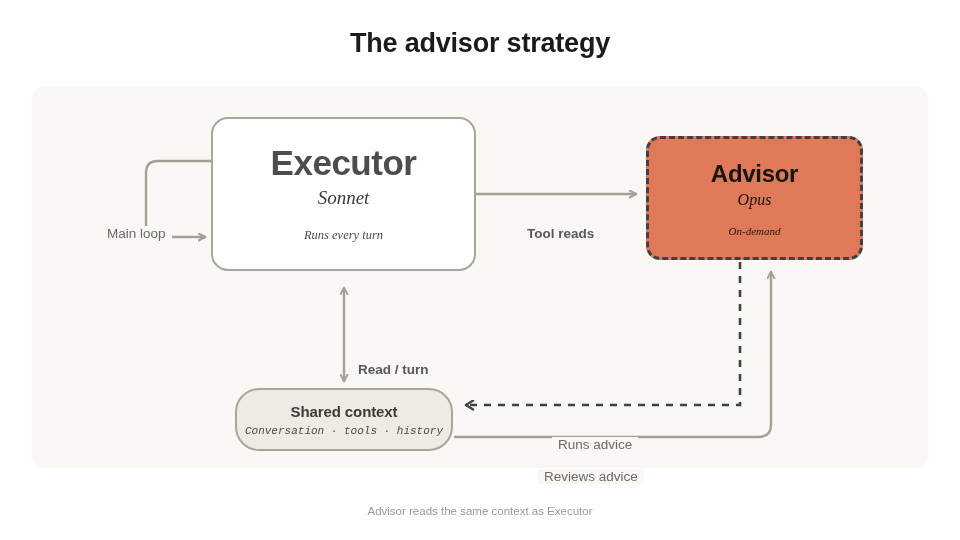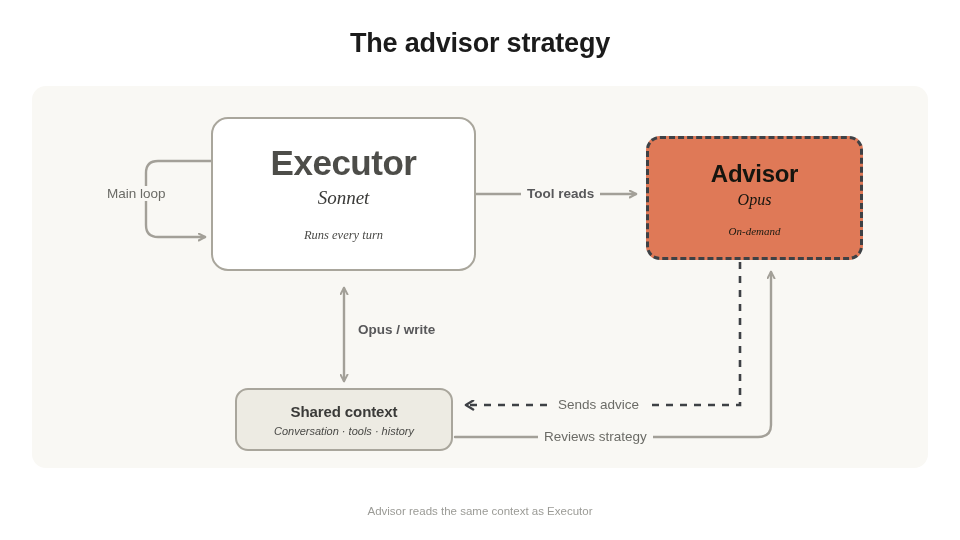--- a/index.html
+++ b/index.html
@@ -119,45 +119,46 @@
     color: #1a1a12;
     margin-top: 16px;
   }
   .node-context {
     left: 235px;
     top: 388px;
     width: 218px;
     height: 63px;
     background: #edebe3;
     border: 2px solid #a9a69c;
-    border-radius: 13px;
+    border-radius: 24px;
   }
   .node-context .n-title {
     font-size: 15px;
     font-weight: 700;
     color: #3a3a38;
     letter-spacing: -0.1px;
   }
   .node-context .n-note {
-    font-family: Liberation Sans, sans-serif;
+    font-family: Liberation Mono, monospace;
     font-style: italic;
     font-size: 11px;
     color: #4a4a47;
     margin-top: 5px;
   }
   
   .edge-label {
     position: absolute;
     font-family: "Liberation Sans", sans-serif;
     font-size: 13.5px;
     color: #58585a;
     font-weight: 700;
     background: #f9f8f4;
     padding: 0 6px;
     white-space: nowrap;
+    margin-top: 40px;
   }
   .edge-label.plain {
     font-weight: 400;
     color: #6b6b66;
   }
   #wires {
     position: absolute;
     left: 0;
     top: 0;
     width: 960px;
@@ -222,21 +223,21 @@
 
   <div class="node node-context">
     <div class="n-title">Shared context</div>
     <div class="n-note">Conversation · tools · history</div>
   </div>
 
   <div class="edge-label plain" style="left:101px; top:186px;">Main loop</div>
 
   <div class="edge-label" style="left:521px; top:186px;">Tool reads</div>
 
-  <div class="edge-label" style="left:352px; top:322px;">Opus / write</div>
-
-  <div class="edge-label plain" style="left:552px; top:397px;">Sends advice</div>
-
-  <div class="edge-label plain" style="left:538px; top:429px;">Reviews strategy</div>
+  <div class="edge-label" style="left:352px; top:322px;">Read / turn</div>
+
+  <div class="edge-label plain" style="left:552px; top:397px;">Runs advice</div>
+
+  <div class="edge-label plain" style="left:538px; top:429px;">Reviews advice</div>
 
   <div class="caption">Advisor reads the same context as Executor</div>
 
 </div>
 
 </body></html>

